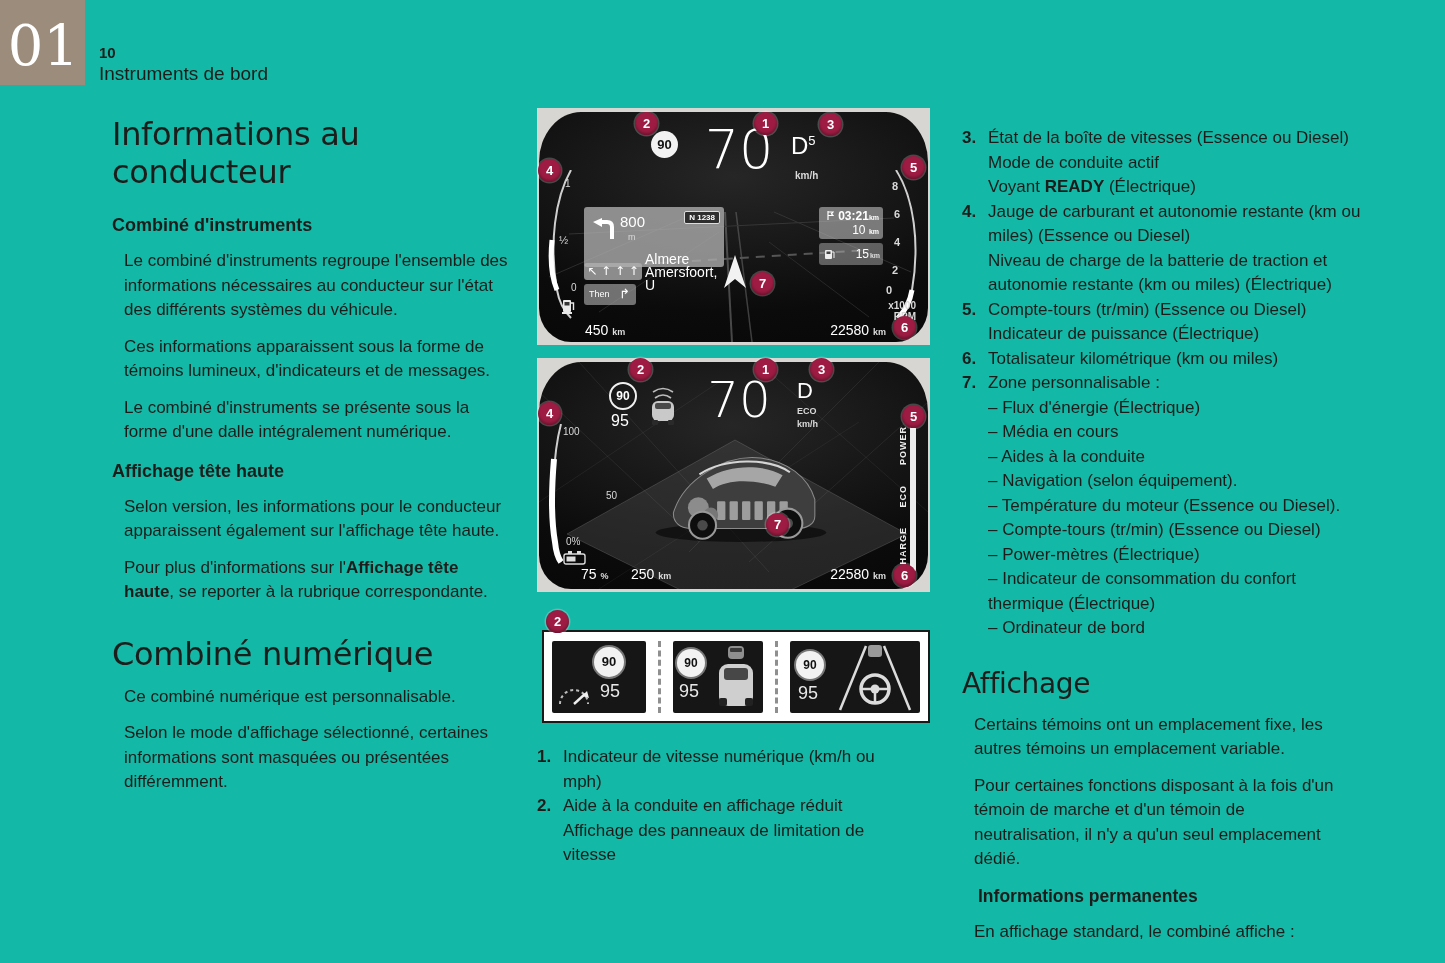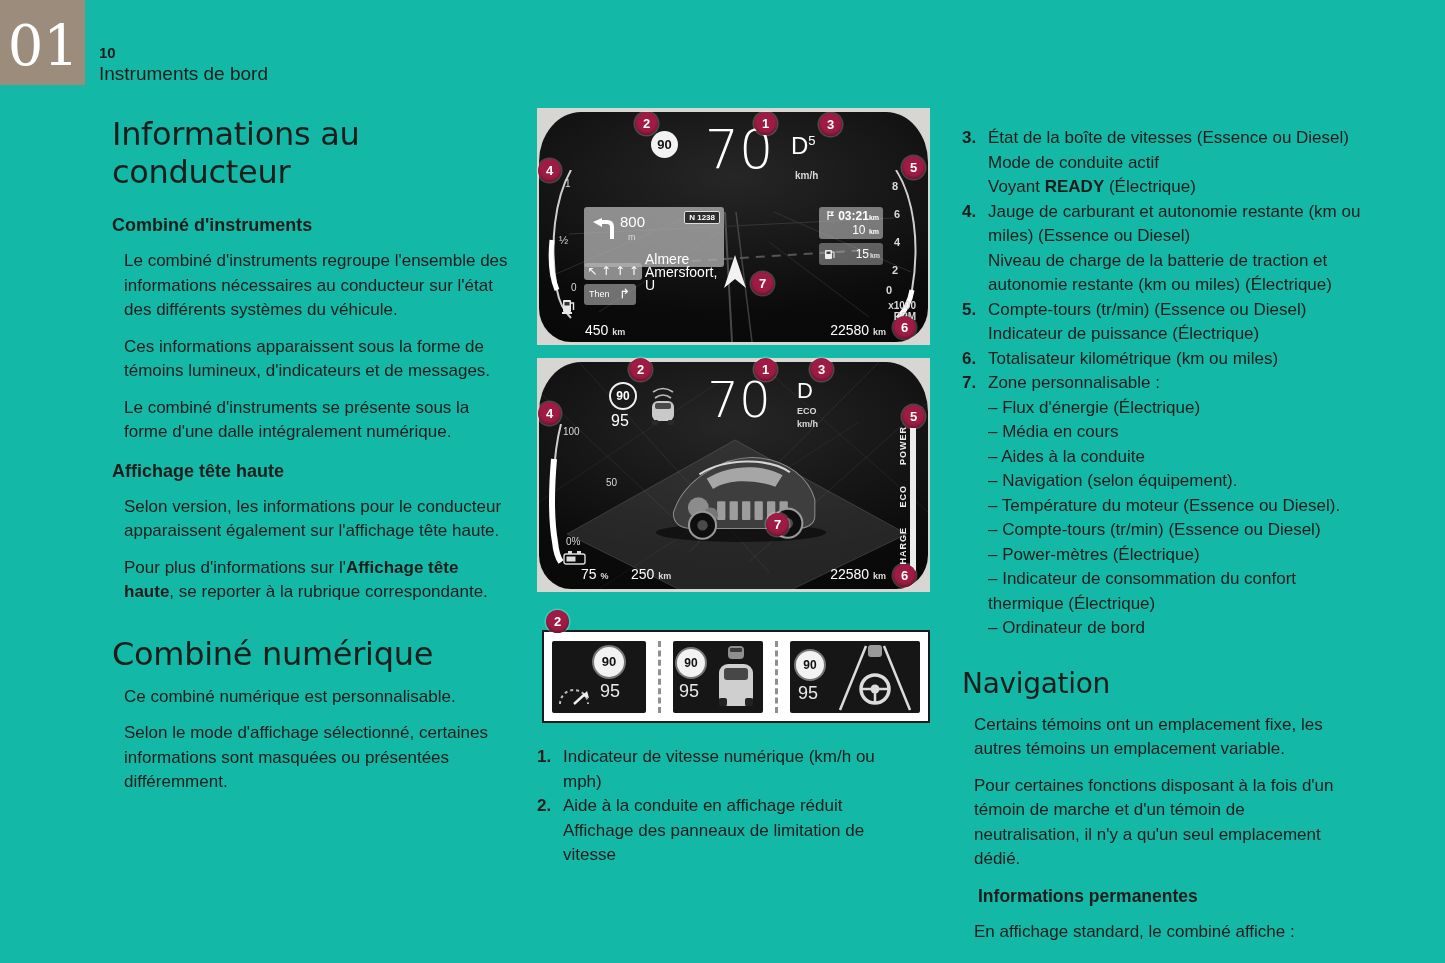--- a/index.html
+++ b/index.html
@@ -193,21 +193,21 @@
       <div class="wtxt" style="left:158px;top:10px;width:84px;text-align:center;font-size:50px;font-weight:300;line-height:56px;font-family:'DejaVu Sans',sans-serif;">70</div>
       <div class="wtxt" style="left:258px;top:16px;font-size:22px;">D</div>
       <div class="gtxt u" style="left:258px;top:44px;">ECO</div>
       <div class="gtxt u" style="left:258px;top:57px;">km/h</div>
 
       <svg width="22" height="140" style="position:absolute;left:6px;top:62px;">
         <path d="M16 0 C8 30 6 80 10 118 C11 128 13 134 16 138" stroke="#cfcfcf" stroke-width="2" fill="none"></path>
         <path d="M9 35 C6 70 6 95 10 118 C11 128 13 134 16 138" stroke="#ffffff" stroke-width="6" fill="none"></path>
       </svg>
       <div class="gtxt" style="left:24px;top:64px;font-size:10px;">100</div>
-      <div class="gtxt" style="left:19px;top:115px;font-size:10px;padding-left:48px;">50</div>
+      <div class="gtxt" style="left:19px;top:128px;font-size:10px;padding-left:48px;">50</div>
       <div class="gtxt" style="left:27px;top:174px;font-size:10px;">0%</div>
       <svg width="24" height="15" style="position:absolute;left:24px;top:188px;">
         <rect x="1" y="4" width="21" height="10" rx="2" stroke="#ddd" fill="none" stroke-width="1.4"></rect>
         <rect x="5" y="1" width="4" height="3" fill="#ddd"></rect>
           <rect x="14" y="1" width="4" height="3" fill="#ddd"></rect>
         <rect x="3.5" y="6.5" width="9" height="5" fill="#ddd"></rect>
       </svg>
 
       <div style="position:absolute;right:12px;top:64px;width:6px;height:146px;background:#ececec;border-radius:3px;"></div>
       <div style="position:absolute;right:20px;top:64px;height:146px;display:flex;flex-direction:column;justify-content:space-between;align-items:center;">
@@ -345,20 +345,20 @@
         <div class="sub">–  Aides à la conduite</div>
         <div class="sub">–  Navigation (selon équipement).</div>
         <div class="sub">–  Température du moteur (Essence ou Diesel).</div>
         <div class="sub">–  Compte-tours (tr/min) (Essence ou Diesel)</div>
         <div class="sub">–  Power-mètres (Électrique)</div>
         <div class="sub">–  Indicateur de consommation du confort thermique (Électrique)</div>
         <div class="sub">–  Ordinateur de bord</div>
       </span>
     </div>
 
-    <h1 class="doc" style="font-size:28px;line-height:34px;margin:26px 0 10px 0;">Navigation</h1>
+    <h1 class="doc" style="font-size:28px;line-height:34px;margin:26px 0 10px 0;">Affichage</h1>
     <p class="doc">Certains témoins ont un emplacement fixe, les autres témoins un emplacement variable.</p>
     <p class="doc">Pour certaines fonctions disposant à la fois d'un témoin de marche et d'un témoin de neutralisation, il n'y a qu'un seul emplacement dédié.</p>
     <h2 class="doc" style="margin:12px 0 9px 16px;font-size:17.5px;">Informations permanentes</h2>
     <p class="doc">En affichage standard, le combiné affiche :</p>
   </div>
 
 </div>
 
 </body></html>

